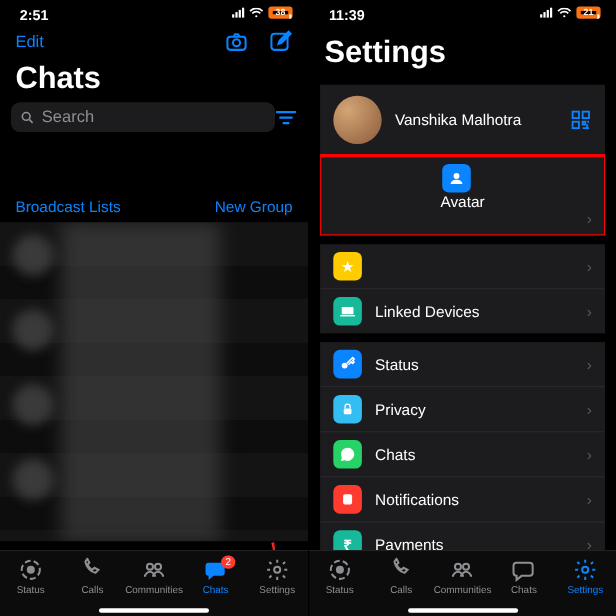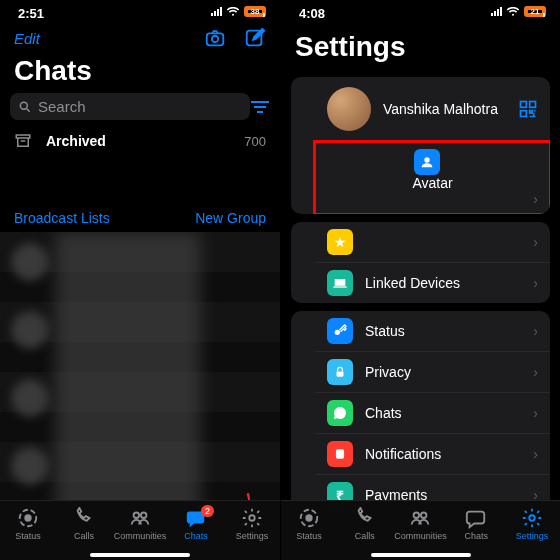--- a/index.html
+++ b/index.html
@@ -7,21 +7,21 @@
   .phone { width: 280px; height: 560px; background: #000; position: relative; overflow: hidden; }
   .phone + .phone { border-left: 1px solid #000; }
   .status-bar { display: flex; justify-content: space-between; align-items: flex-start; padding: 6px 14px 2px 18px; font-size: 13px; font-weight: 600; }
   .status-right { display: flex; align-items: center; gap: 4px; }
   .sig { display: flex; align-items: flex-end; gap: 1px; }
   .sig i { width: 2px; background: #fff; display: block; }
   .sig i:nth-child(1){height:3px} .sig i:nth-child(2){height:5px} .sig i:nth-child(3){height:7px} .sig i:nth-child(4){height:9px}
   .wifi { width: 14px; height: 10px; position: relative; }
   .batt { border:4px solid #f97316; border-radius:3px; width:22px; height:11px; position:relative; display:flex; align-items:center; justify-content:center; font-size:8px; font-weight:700;}
   .batt::after { content:""; position:absolute; right:-3px; top:3px; width:2px; height:4px; background:#fff; border-radius:0 1px 1px 0;}
-  .hdr-row { display:flex; justify-content:space-between; align-items:center; padding: 4px 14px; font-style: italic; }
+  .hdr-row { display:flex; justify-content:space-between; align-items:center; padding: 4px 14px; }
   .edit { color:#0a84ff; font-size:15px; }
   .hdr-icons { display:flex; gap:18px; }
   .icon-btn { color:#0a84ff; width:22px; height:22px; display:flex; align-items:center; justify-content:center; }
   .title { font-size:28px; font-weight:700; padding: 2px 14px 6px; }
   .search-row { display:flex; align-items:center; gap:0; padding: 0 10px 6px; }
   .search-field { flex:1; background:#1c1c1e; border-radius:8px; display:flex; align-items:center; padding:5px 8px; color:#8e8e93; font-size:15px; gap:6px;}
   .filter-icon { color:#0a84ff; width:20px; height:14px; }
   .archived { display:flex; align-items:center; padding:6px 14px; font-size:14px; font-weight:600; }
   .arch-ico { color:#8e8e93; width:18px; margin-right:14px; }
   .arch-count { margin-left:auto; color:#8e8e93; font-size:13px; font-weight:400;}
@@ -42,21 +42,21 @@
     filter: blur(8px);
   }
   .tabbar { position:absolute; bottom:0; left:0; right:0; height:60px; background:#0c0c0c; border-top:1px solid #222; display:flex; justify-content:space-around; align-items:flex-start; padding-top:6px;}
   .tab { display:flex; flex-direction:column; align-items:center; gap:2px; color:#8e8e93; font-size:9px; width:52px; position:relative;}
   .tab.active { color:#0a84ff; }
   .tab svg, .tab .ticon { width:24px; height:22px; }
   .badge { position:absolute; top:-2px; right:8px; background:#ff3b30; color:#fff; border-radius:8px; font-size:9px; padding:0 4px; line-height:12px; min-width:12px; text-align:center;}
   .home-ind { position:absolute; bottom:3px; left:50%; transform:translateX(-50%); width:100px; height:4px; background:#fff; border-radius:3px; }
   .arrow-ann { position:absolute; bottom:46px; right:22px; font-size:22px; color:#ff2020; transform:rotate(35deg); pointer-events:none;}
   
-  .section { margin: 8px 10px; background:#1c1c1e; border-radius:10px; overflow:hidden;padding-left:24px; }
+  .section { margin: 8px 10px; background:#1c1c1e; border-radius:0; overflow:hidden; }
   .row { display:flex; align-items:center; padding:7px 12px; font-size:14px; border-bottom:1px solid #2a2a2c; position:relative;}
   .row:last-child { border-bottom:none; }
   .row .ricon { width:26px; height:26px; border-radius:6px; margin-right:12px; display:flex; align-items:center; justify-content:center; font-size:14px;}
   .row .chev { margin-left:auto; color:#5a5a5e; }
   .profile-row { padding:10px 12px; }
   .avatar-img { width:44px; height:44px; border-radius:22px; background: radial-gradient(circle at 30% 30%, #d4a574, #8b5a3c); margin-right:12px;}
   .qr { margin-left:auto; color:#0a84ff; }
   .highlight { outline:3px solid #ff0000; outline-offset:-1px;flex-direction:column; }
   svg { display:block; }
 </style>
@@ -107,28 +107,20 @@
           <circle cx="10" cy="10" r="6"></circle>
           <path d="M20 20l-5-5"></path>
         </svg>
       <span>Search</span>
     </div>
     <svg class="filter-icon" viewBox="0 0 20 14" fill="none" stroke="#0a84ff" stroke-width="2">
         <path d="M1 2h18M4 7h12M7 12h6"></path>
       </svg>
   </div>
 
-  <div class="archived">
-    <svg class="arch-ico" viewBox="0 0 24 24" fill="none" stroke="#8e8e93" stroke-width="2">
-        <rect x="3" y="4" width="18" height="4"></rect>
-        <path d="M5 8v11h14V8M9 12h6"></path>
-      </svg>
-    <span>Archived</span>
-    <span class="arch-count">700</span>
-  </div>
 
   <div class="links-row">
     <span>Broadcast Lists</span>
     <span>New Group</span>
   </div>
 
   <div class="chats-blur"></div>
 
   <span class="arrow-ann">➘</span>
 
@@ -167,21 +159,21 @@
           <path d="M12 2v3M12 19v3M4.2 4.2l2.1 2.1M17.7 17.7l2.1 2.1M2 12h3M19 12h3M4.2 19.8l2.1-2.1M17.7 6.3l2.1-2.1"></path>
         </svg>
       <span>Settings</span>
     </div>
   </div>
   <div class="home-ind"></div>
 </div>
 
 <div class="phone">
   <div class="status-bar">
-    <span>4:08</span>
+    <span>11:39</span>
     <div class="status-right">
       <span class="sig">
           <i></i>
           <i></i>
           <i></i>
           <i></i>
         </span>
       <svg class="wifi" viewBox="0 0 16 12">
           <path d="M8 10.5a1.2 1.2 0 100-2.4 1.2 1.2 0 000 2.4zM3 5.5a7 7 0 0110 0l-1.3 1.3a5.2 5.2 0 00-7.4 0zM.5 3A10.5 10.5 0 0115.5 3l-1.3 1.3a8.7 8.7 0 00-12.4 0z" fill="#fff"></path>
         </svg>

